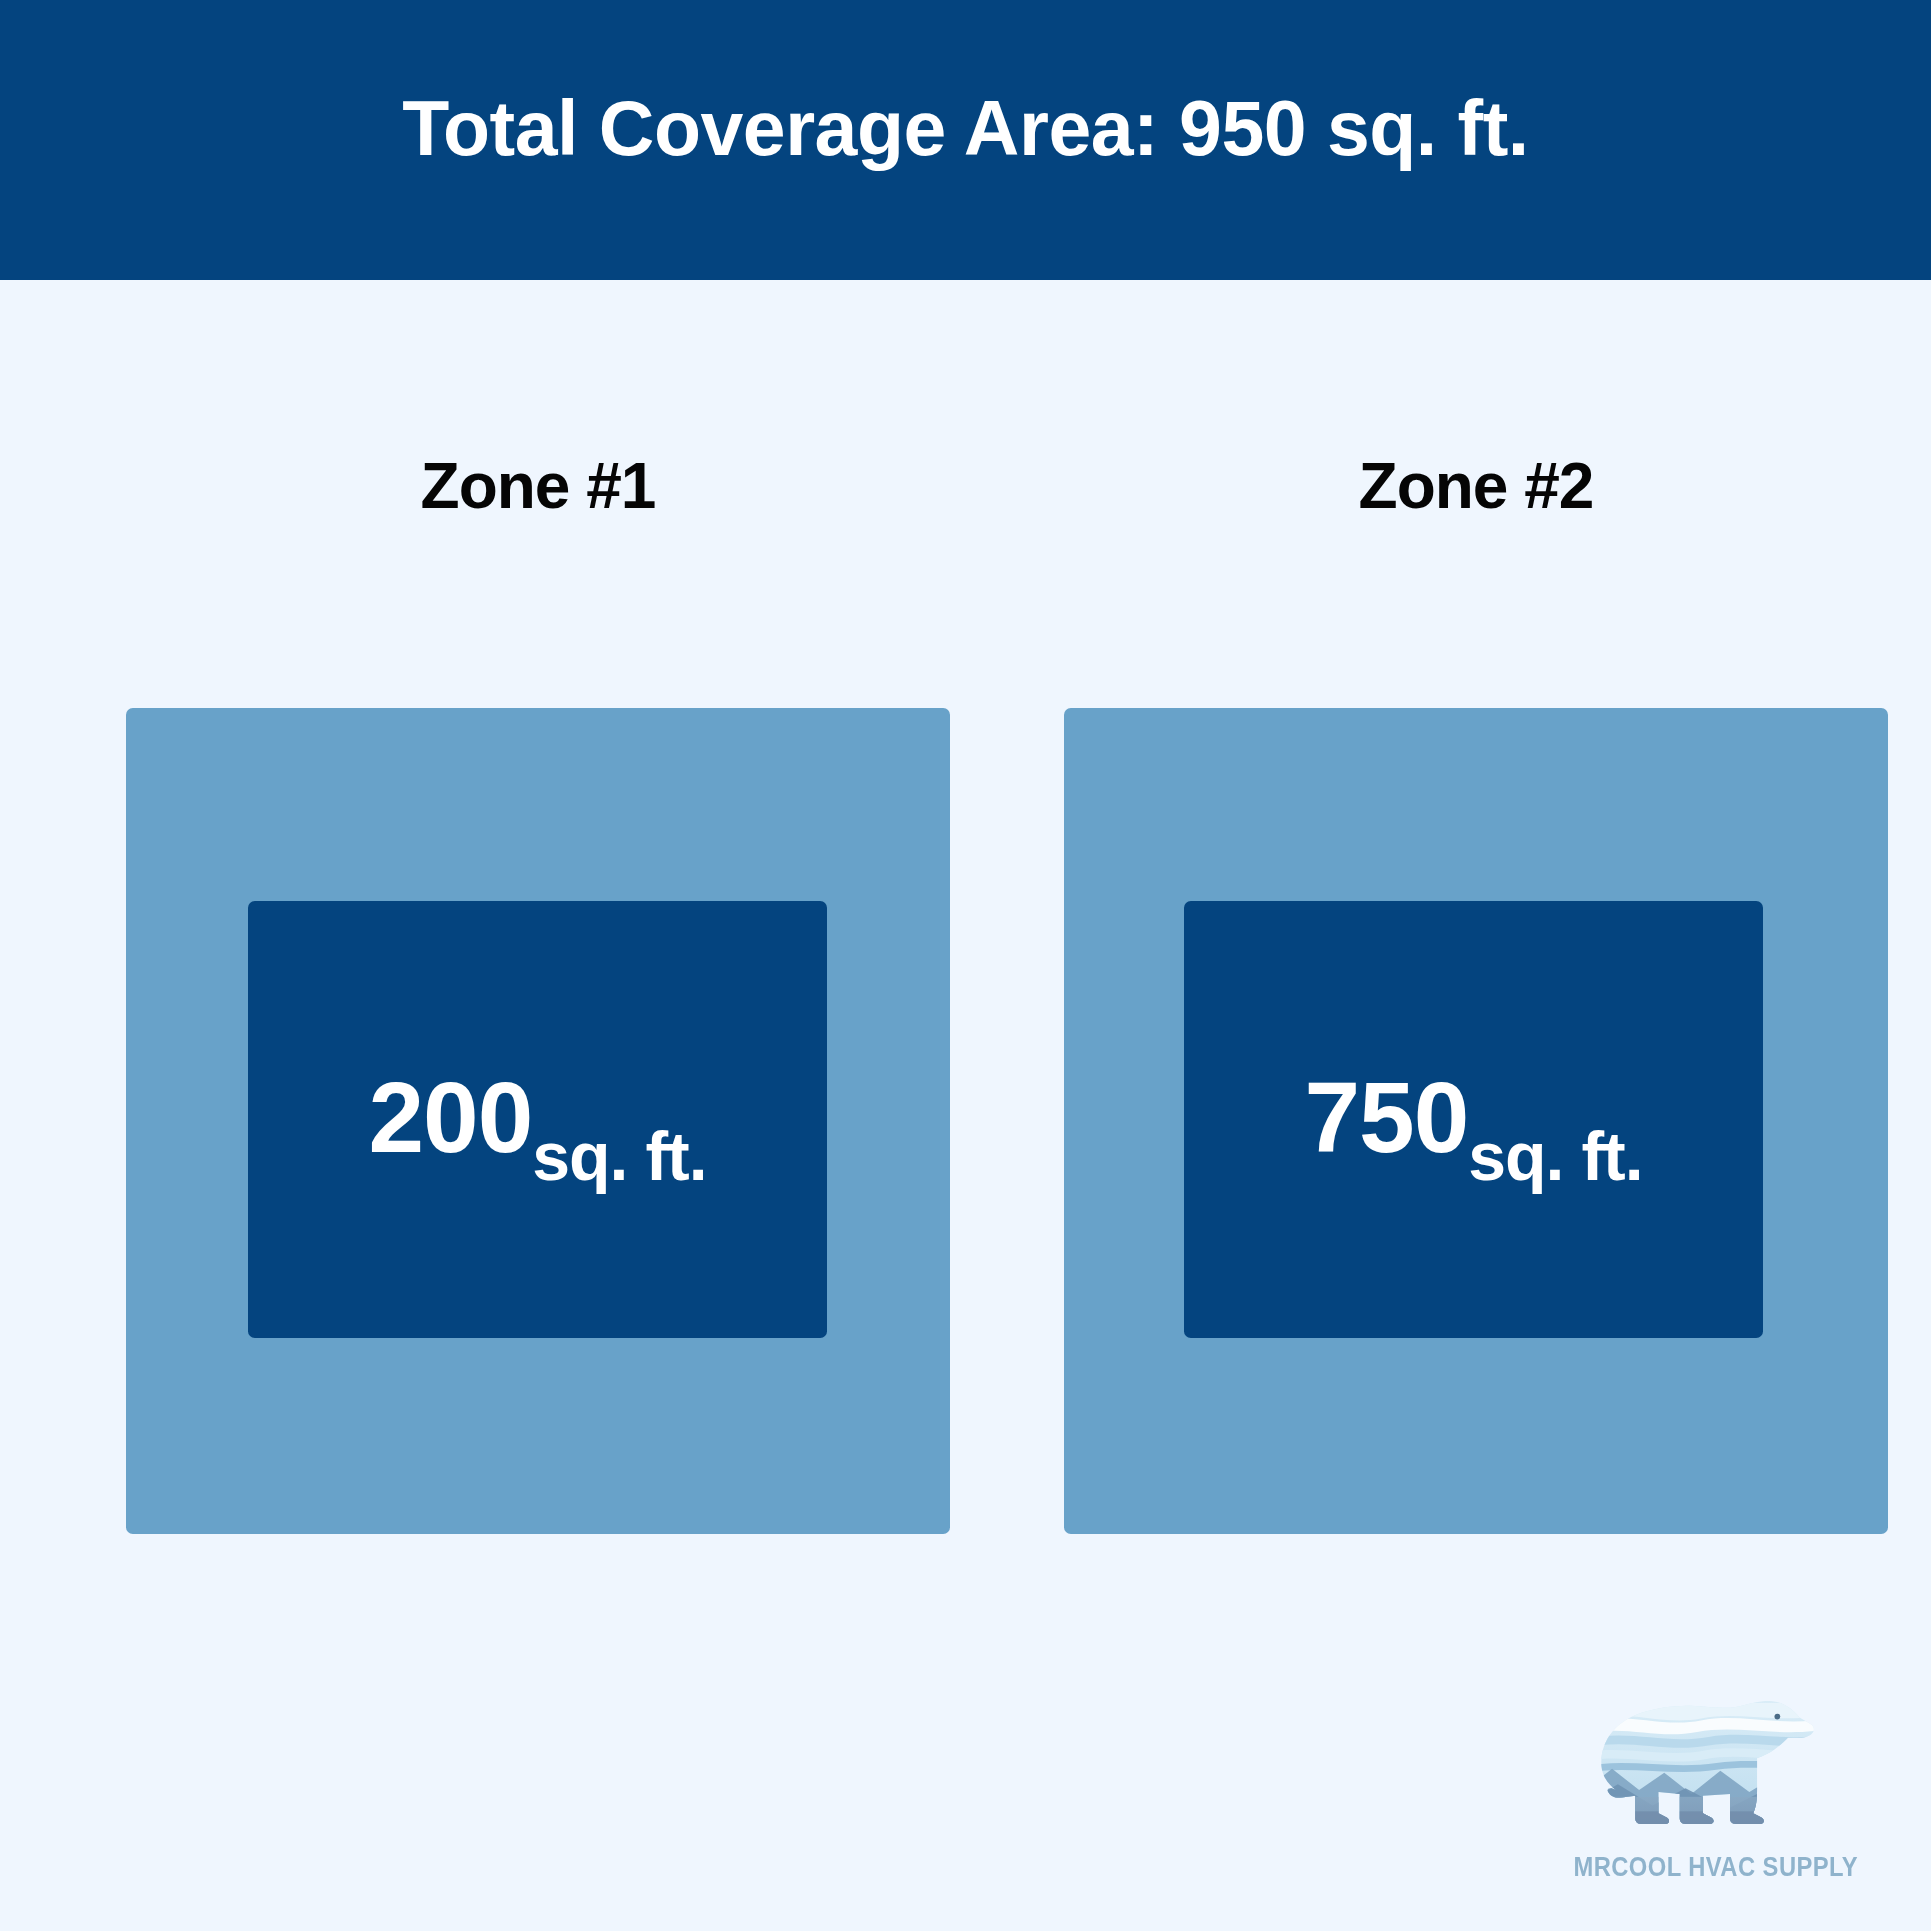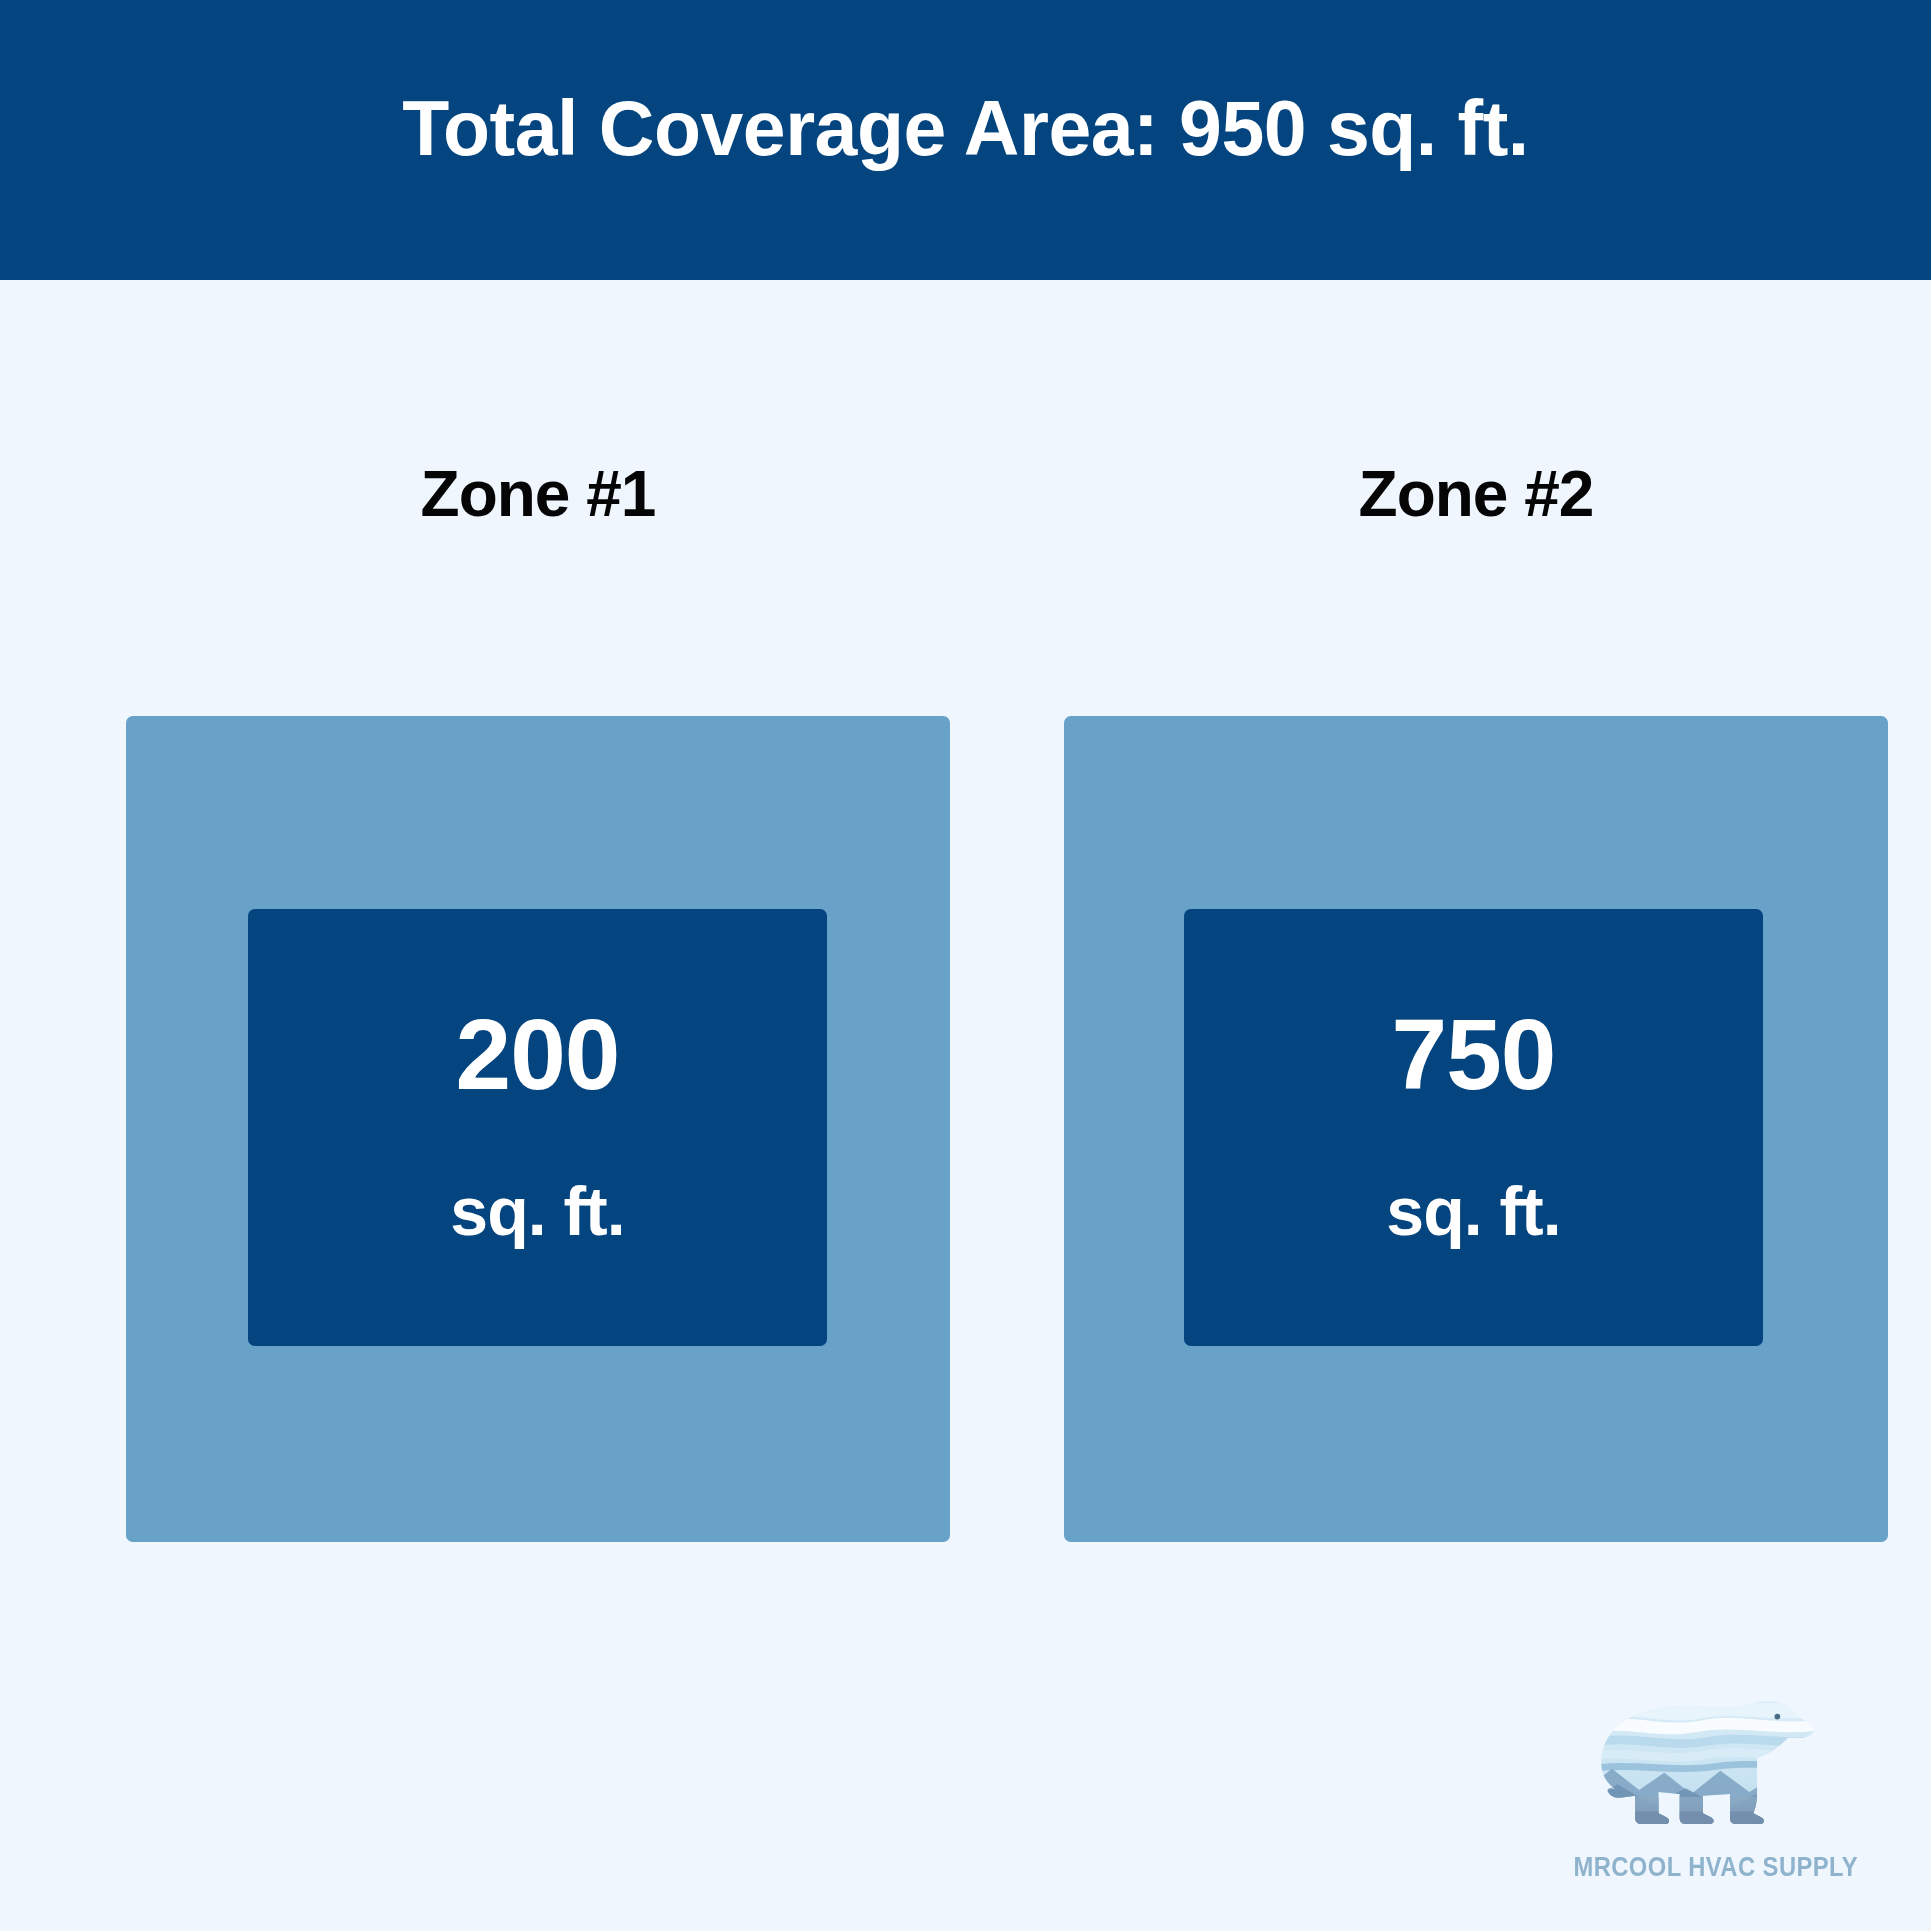--- a/index.html
+++ b/index.html
@@ -49,21 +49,21 @@
   .zones {
     position: absolute;
     left: 0;
     top: 280px;
     width: 1931px;
     height: 1352px;
   }
 
   .zone {
     position: absolute;
-    top: 8px;
+    top: 0;
     width: 878px;
     height: 1253px;
   }
   .zone-1 { left: 126px; }
   .zone-2 { left: 1045px; margin-left: 19px; }
 
   .zone-label {
     position: absolute;
     left: 0;
     top: 174px;
@@ -88,21 +88,21 @@
   }
 
   .zone-inner {
     position: absolute;
     top: 193px;
     width: 579px;
     height: 437px;
     background: #04447f;
     border-radius: 6.8px;
     display: flex;
-    flex-direction: column;
+    flex-direction: row;
     align-items: center;
     justify-content: center;
     box-sizing: border-box;
   }
   .zone-1 .zone-inner { left: 122px; }
   .zone-2 .zone-inner { left: 120px; }
 
   .zone-value {
     color: #ffffff;
     font-family: "Liberation Sans", sans-serif;

